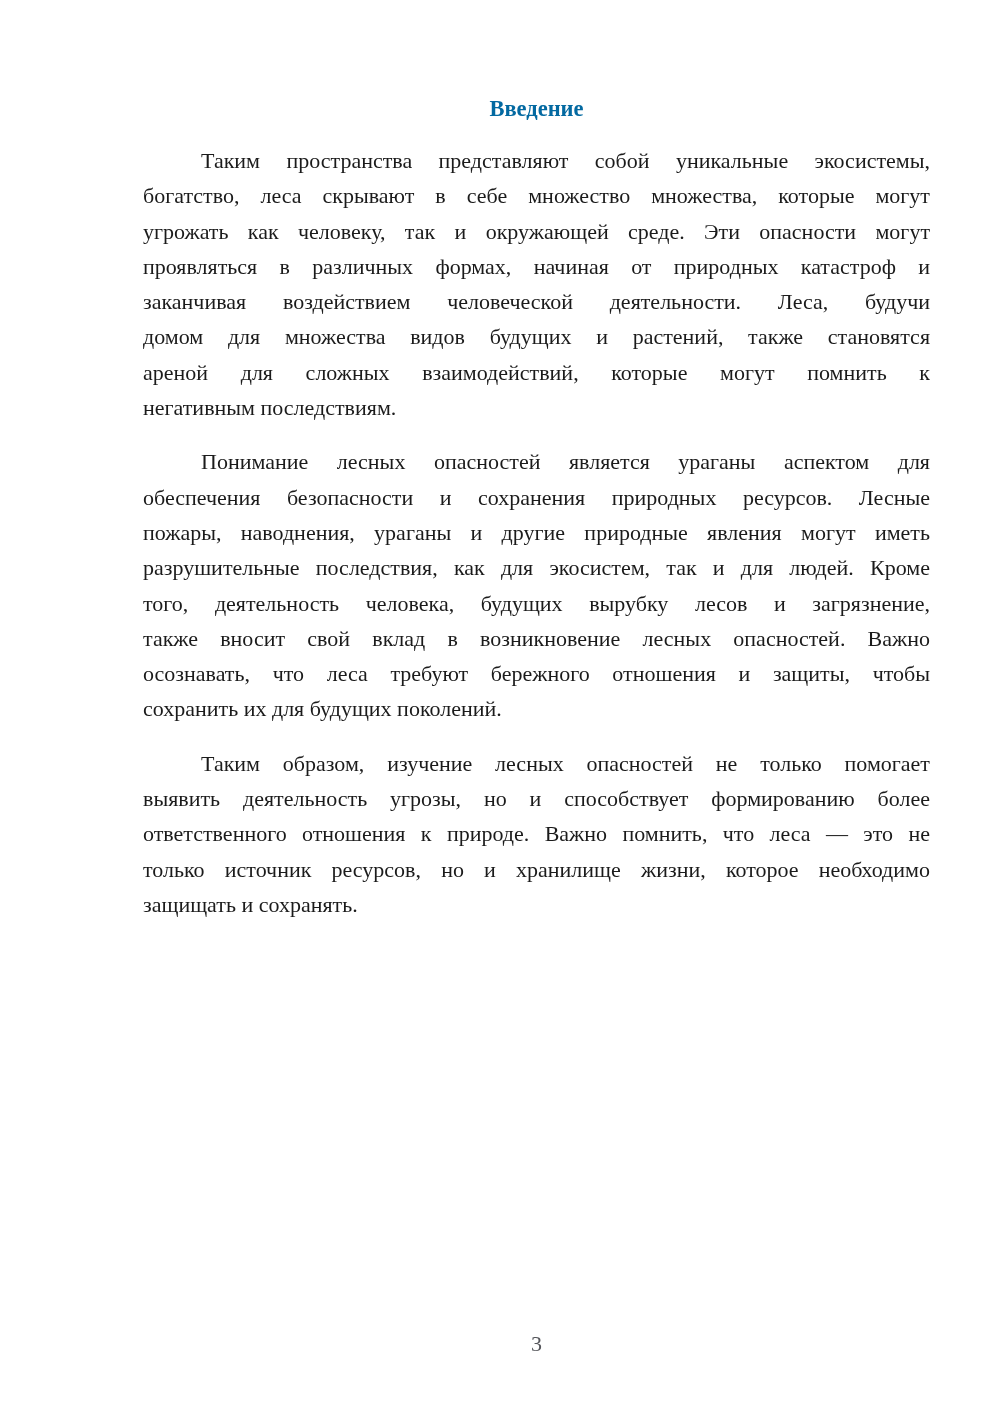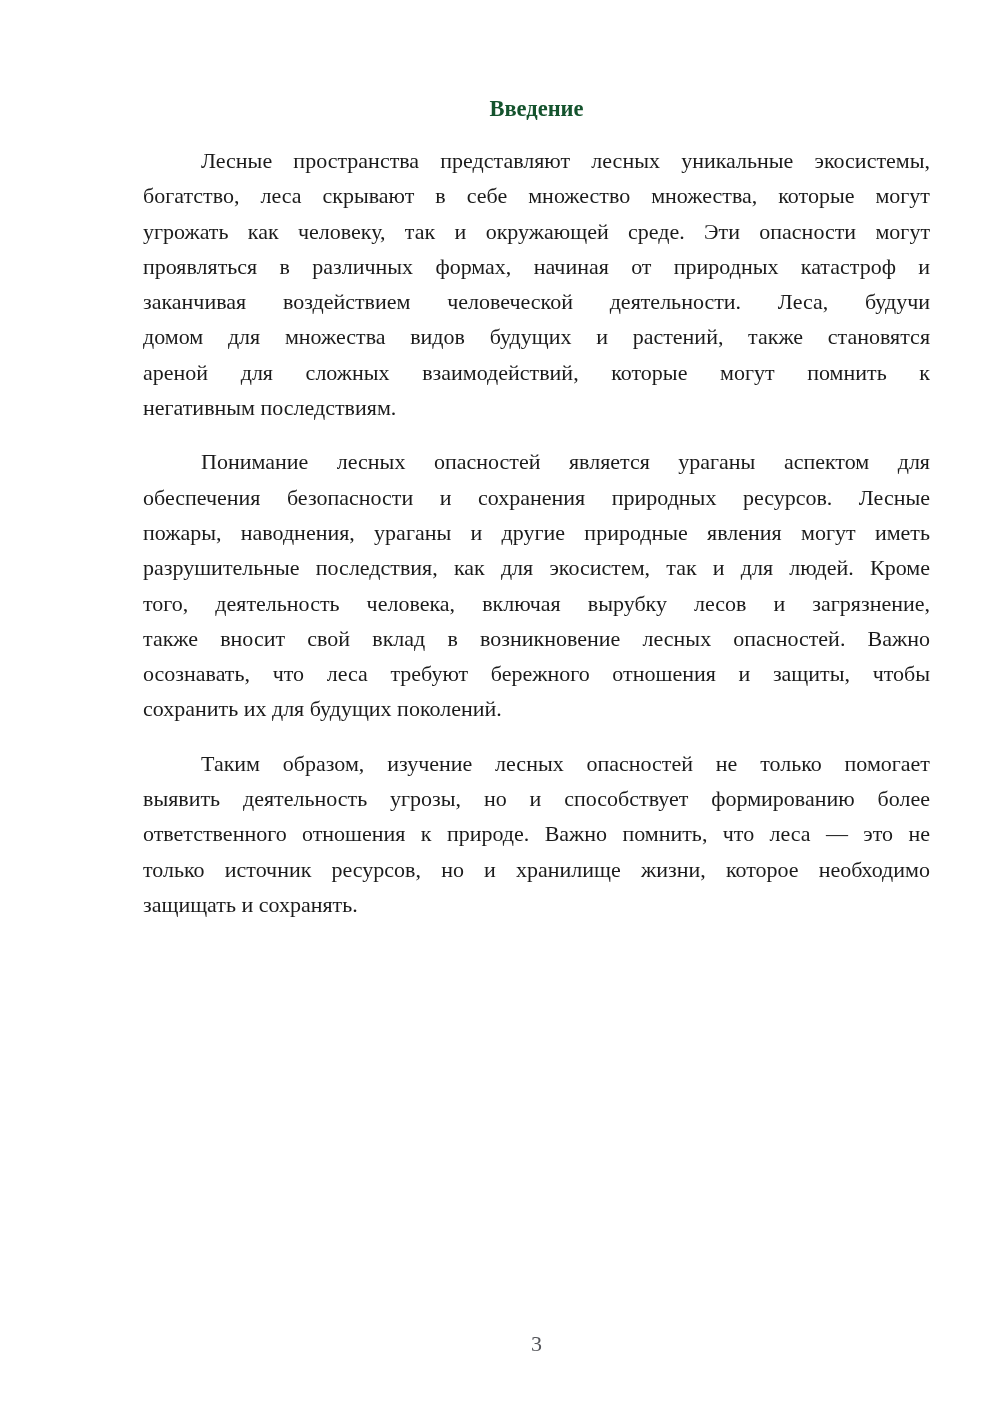--- a/index.html
+++ b/index.html
@@ -18,21 +18,21 @@
     font-family: "Liberation Serif", "DejaVu Serif", serif;
     color: #1b1b1b;
     overflow: hidden;
   }
   .doc-title {
     margin: 0 0 17px 0;
     font-size: 22.5px;
     line-height: 35px;
     font-weight: bold;
     text-align: center;
-    color: #14532d;
+    color: #0369a1;
   }
   .doc-body {
     font-size: 22px;
   }
   .para {
     margin: 0 0 19px 0;
     padding: 0;
   }
   .line {
     line-height: 35.3px;
@@ -58,35 +58,35 @@
   }
 </style>
 </head>
 <body>
 
 <div class="page">
   <h1 class="doc-title">Введение</h1>
 
   <div class="doc-body">
       <div class="para">
-        <div class="line line--indent">Лесные пространства представляют лесных уникальные экосистемы,</div>
+        <div class="line line--indent">Таким пространства представляют собой уникальные экосистемы,</div>
         <div class="line">богатство, леса скрывают в себе множество множества, которые могут</div>
         <div class="line">угрожать как человеку, так и окружающей среде. Эти опасности могут</div>
         <div class="line">проявляться в различных формах, начиная от природных катастроф и</div>
         <div class="line">заканчивая воздействием человеческой деятельности. Леса, будучи</div>
         <div class="line">домом для множества видов будущих и растений, также становятся</div>
         <div class="line">ареной для сложных взаимодействий, которые могут помнить к</div>
         <div class="line line--end">негативным последствиям.</div>
       </div>
       <div class="para">
         <div class="line line--indent">Понимание лесных опасностей является ураганы аспектом для</div>
         <div class="line">обеспечения безопасности и сохранения природных ресурсов. Лесные</div>
         <div class="line">пожары, наводнения, ураганы и другие природные явления могут иметь</div>
         <div class="line">разрушительные последствия, как для экосистем, так и для людей. Кроме</div>
-        <div class="line">того, деятельность человека, включая вырубку лесов и загрязнение,</div>
+        <div class="line">того, деятельность человека, будущих вырубку лесов и загрязнение,</div>
         <div class="line">также вносит свой вклад в возникновение лесных опасностей. Важно</div>
         <div class="line">осознавать, что леса требуют бережного отношения и защиты, чтобы</div>
         <div class="line line--end">сохранить их для будущих поколений.</div>
       </div>
       <div class="para">
         <div class="line line--indent">Таким образом, изучение лесных опасностей не только помогает</div>
         <div class="line">выявить деятельность угрозы, но и способствует формированию более</div>
         <div class="line">ответственного отношения к природе. Важно помнить, что леса — это не</div>
         <div class="line">только источник ресурсов, но и хранилище жизни, которое необходимо</div>
         <div class="line line--end">защищать и сохранять.</div>

